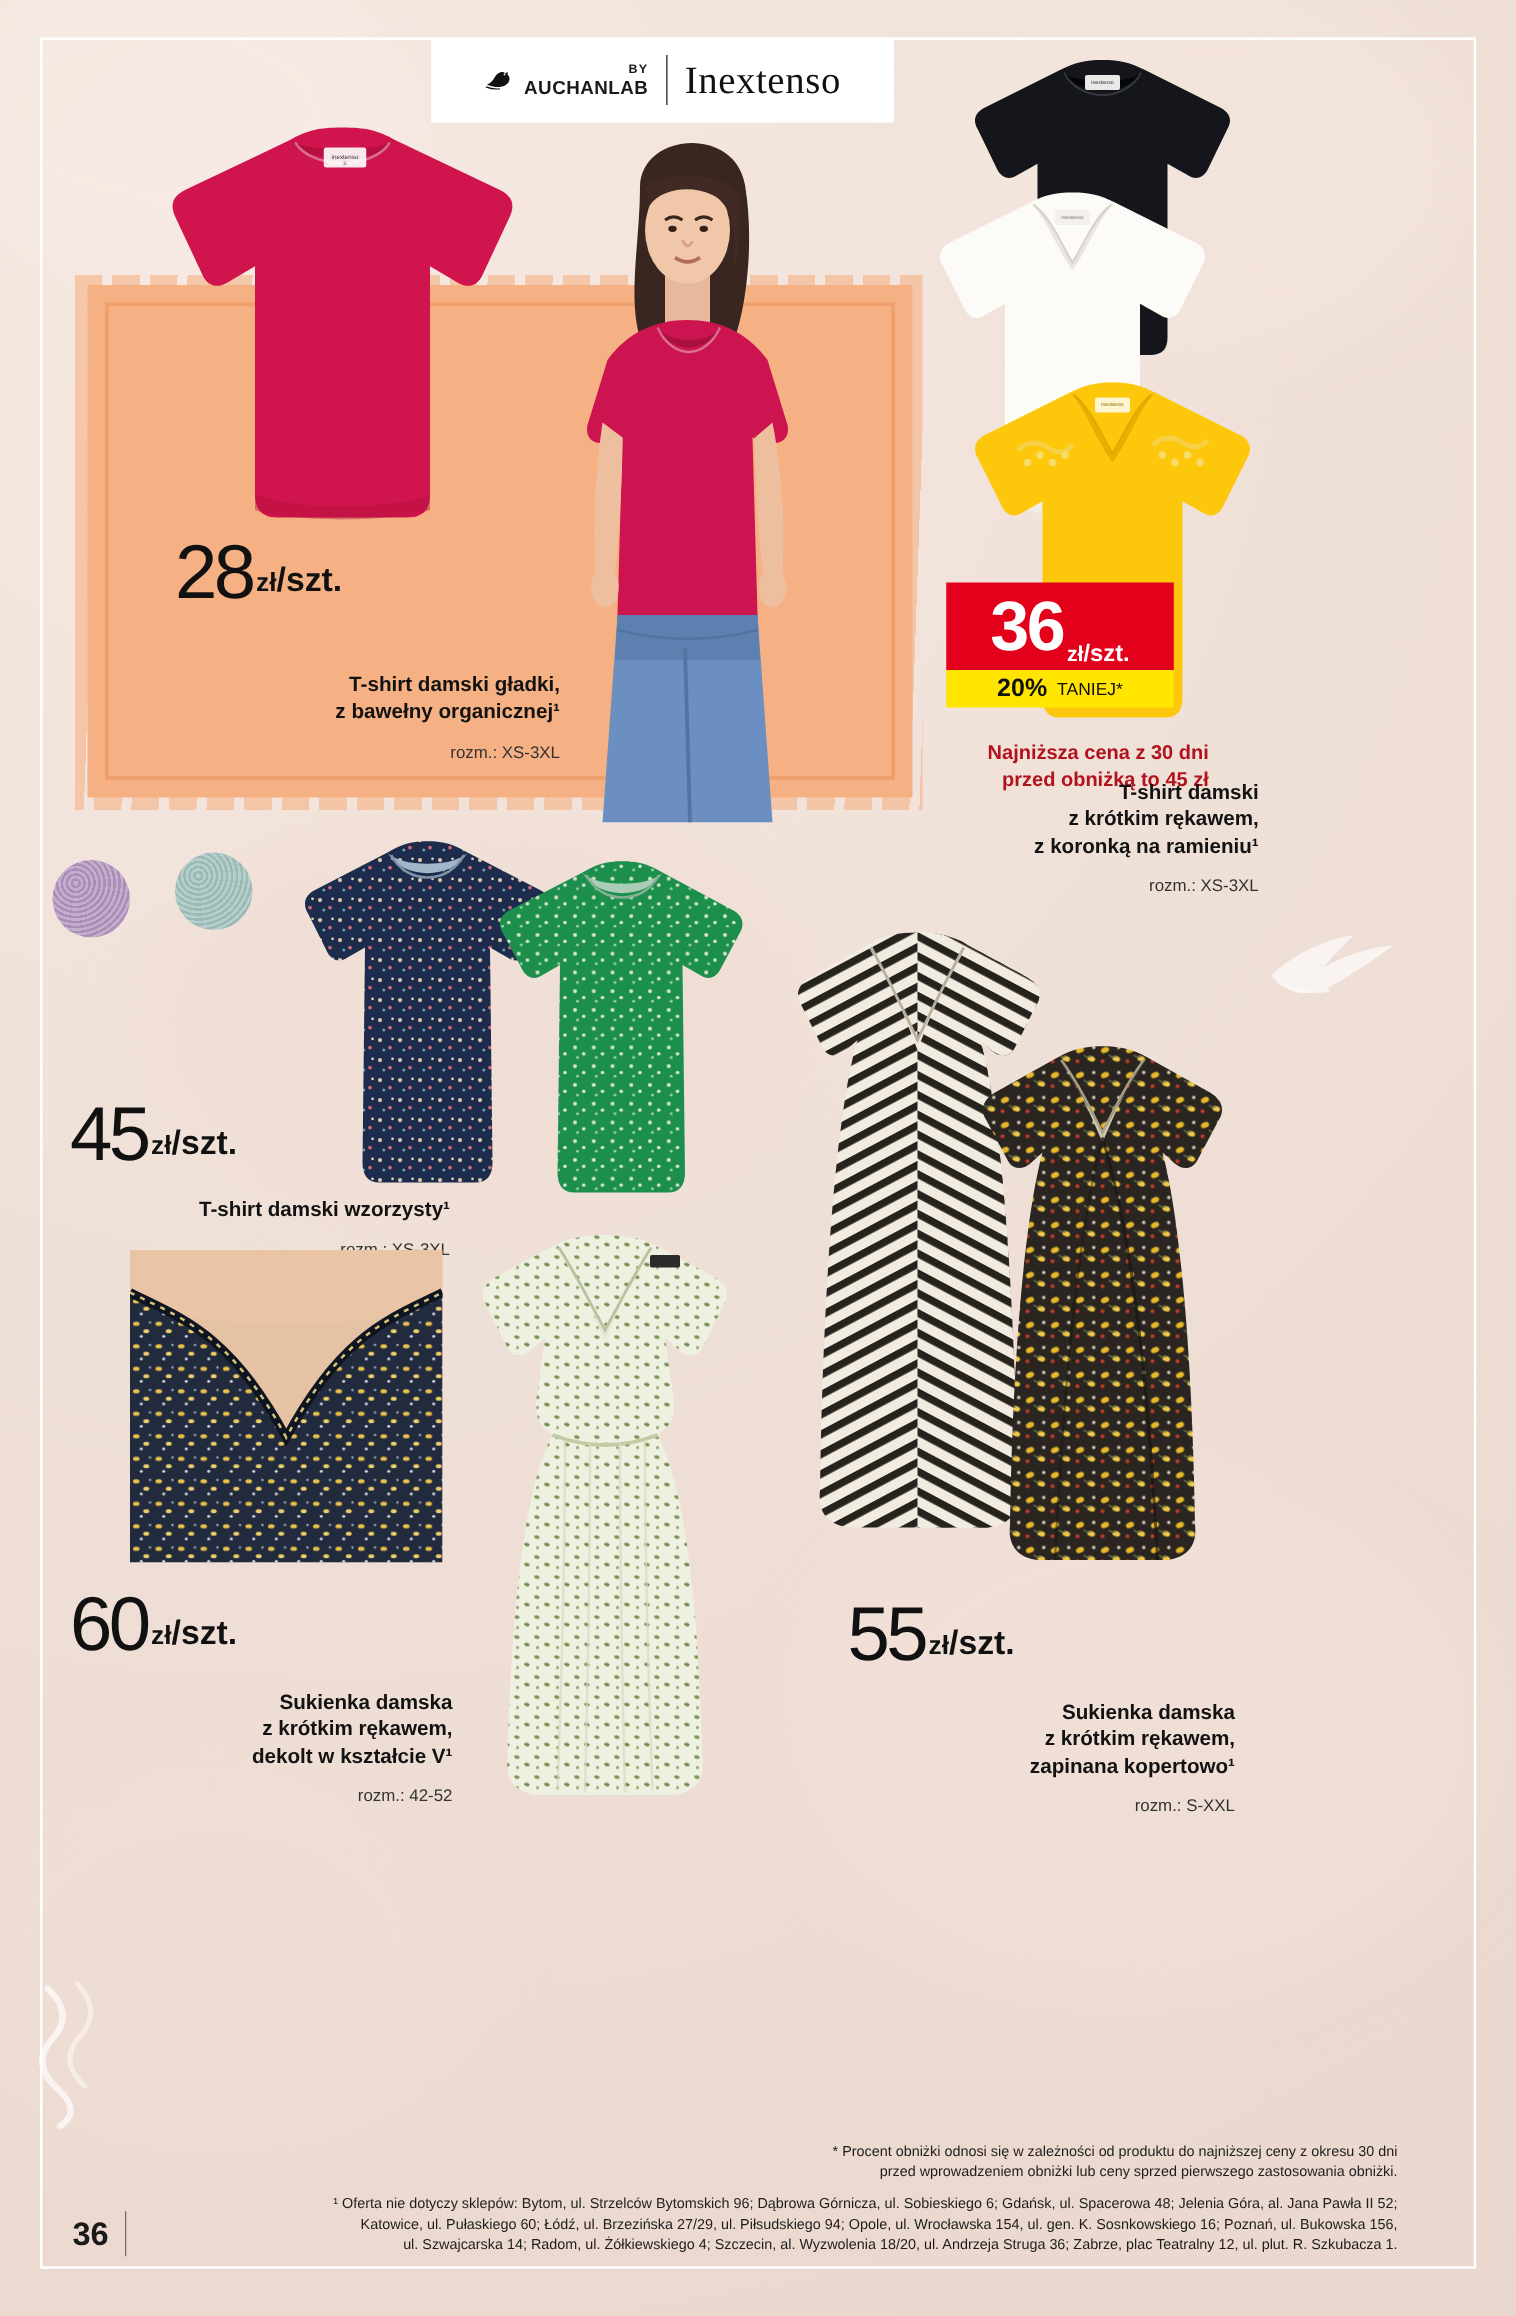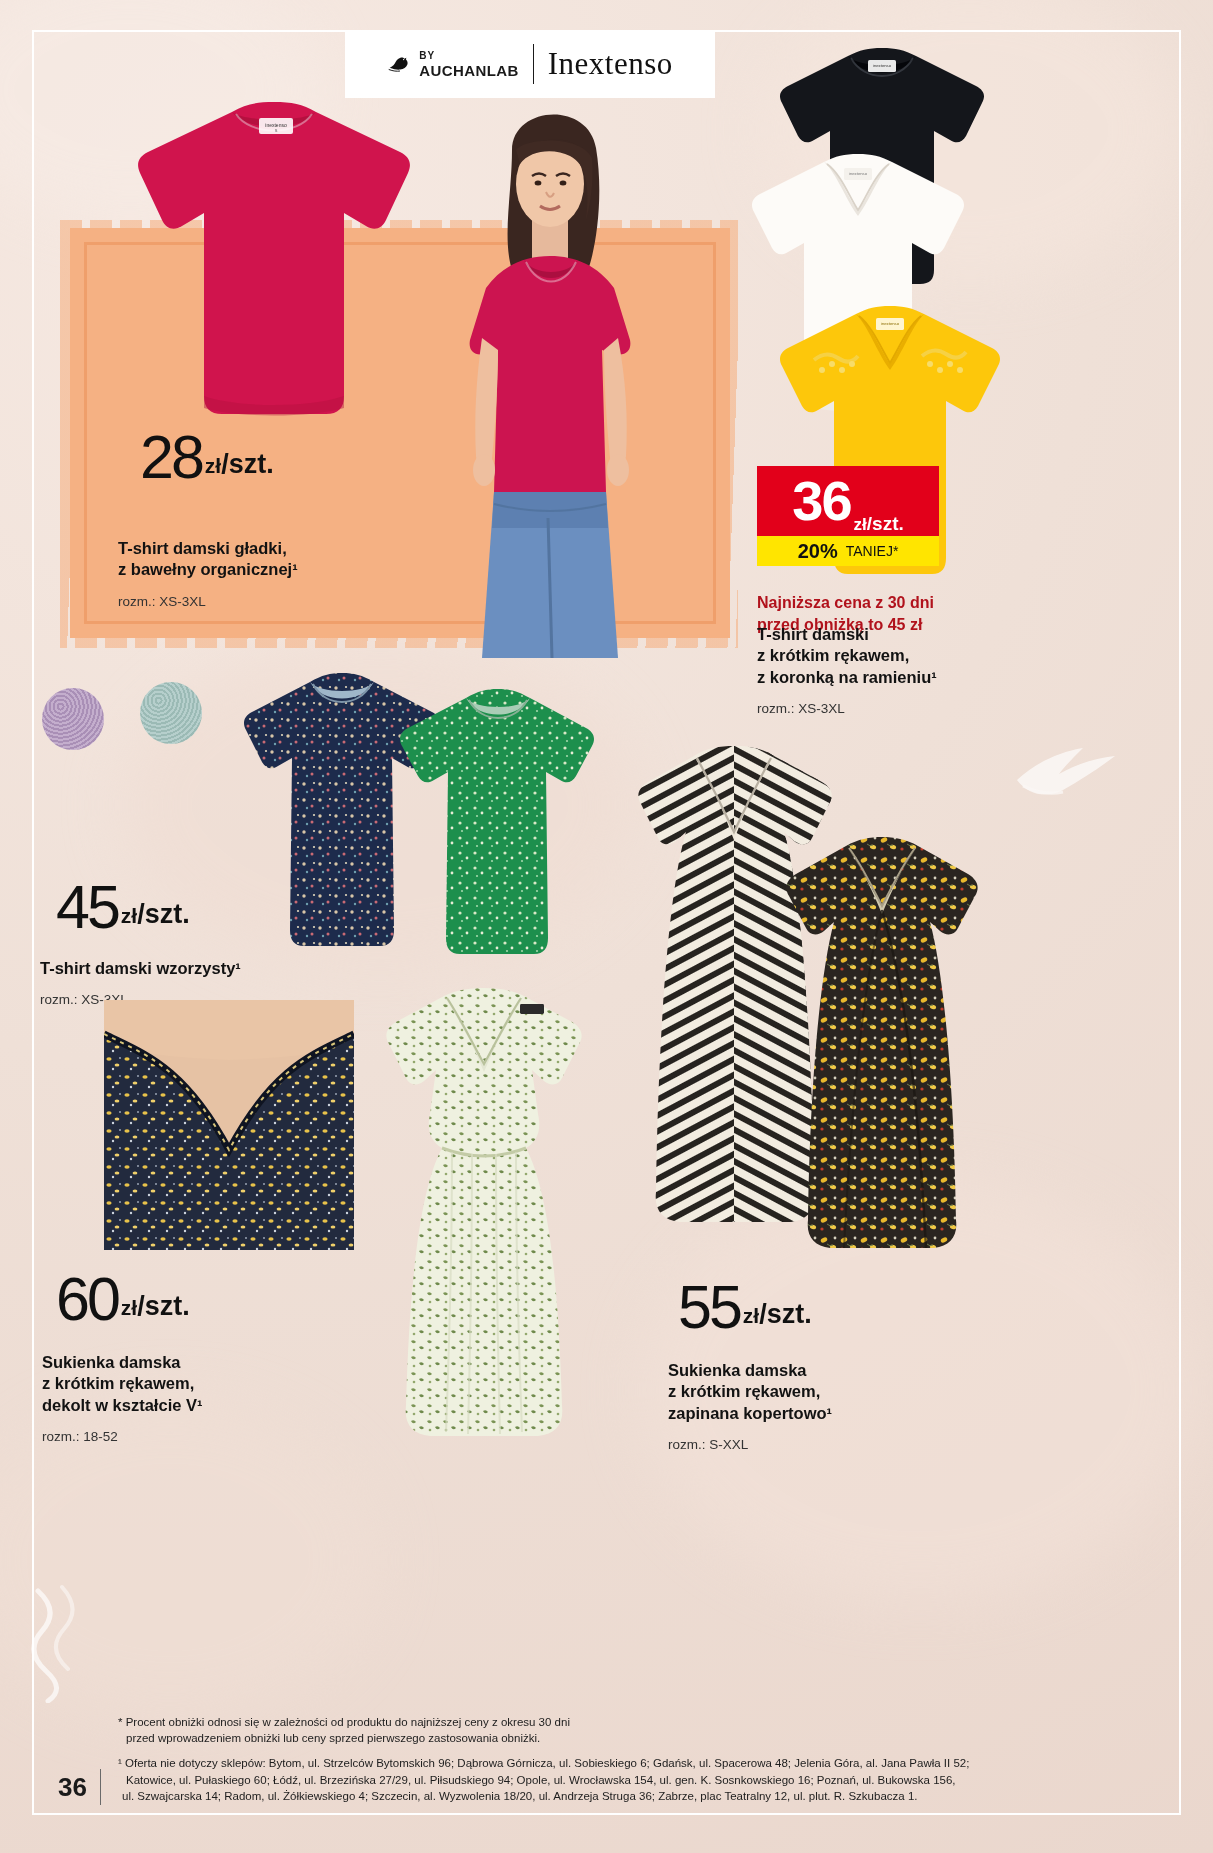--- a/index.html
+++ b/index.html
@@ -12,20 +12,21 @@
     background: #f0e2da;
     font-family: "Liberation Sans", sans-serif;
     overflow: hidden;
     position: relative;
   }
   .page {
     position: absolute;
     inset: 0;
     background:
       radial-gradient(circle at 20% 12%, #f6e9e2 0%, #efe0d7 45%, #ead7cd 100%);
+    text-align: right;
   }
   
   .blotch {
     position: absolute;
     border-radius: 50%;
     filter: blur(28px);
     opacity: .55;
   }
   .frame {
     position: absolute;
@@ -567,21 +568,21 @@
   <div class="price" style="left:56px;top:1274px;">
     <span class="num">60</span>
     <span class="unit">
       <span class="zl">zł</span><span class="slash">/szt.</span>
     </span>
   </div>
   <div class="desc" style="left:42px;top:1352px;width:320px;">
     <span>Sukienka damska</span><br>
     <span>z krótkim rękawem,</span><br>
     <span>dekolt w kształcie V¹</span>
-    <span class="size">rozm.: 18-52</span>
+    <span class="size">rozm.: 42-52</span>
   </div>
 
   <div class="price" style="left:678px;top:1282px;">
     <span class="num">55</span>
     <span class="unit">
       <span class="zl">zł</span><span class="slash">/szt.</span>
     </span>
   </div>
   <div class="desc" style="left:668px;top:1360px;width:320px;">
     <span>Sukienka damska</span><br>

